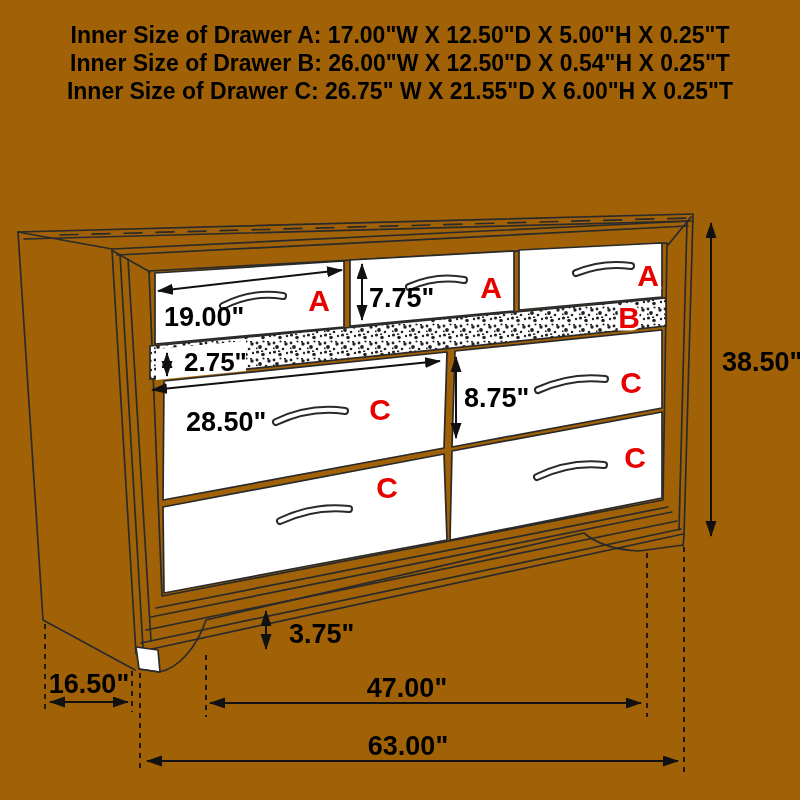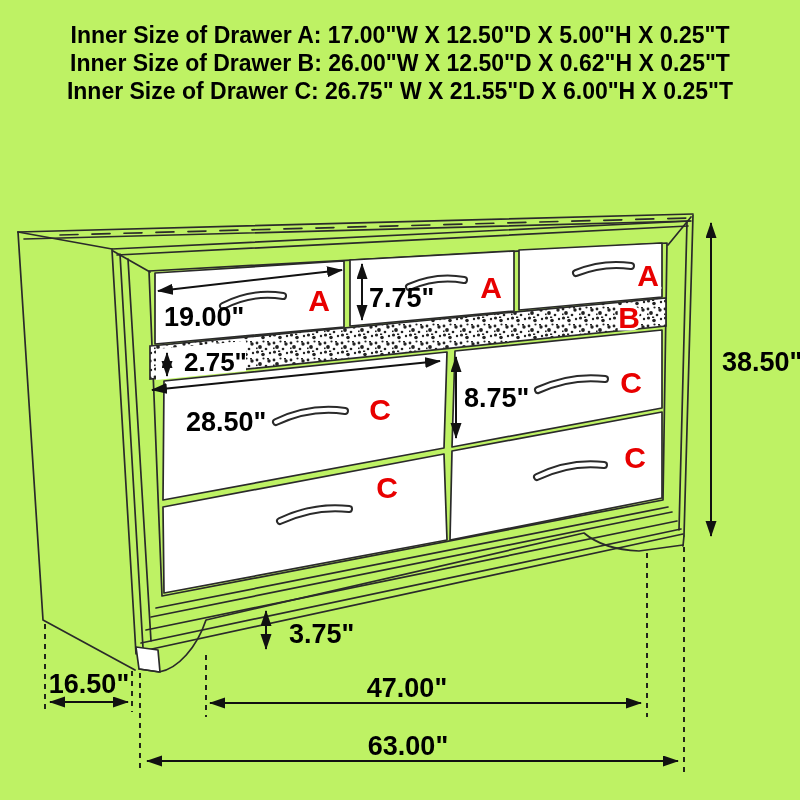--- a/index.html
+++ b/index.html
@@ -1,16 +1,16 @@
 <!DOCTYPE html>
 <html><head>
 <meta charset="utf-8">
 <style>
   html,body{margin:0;padding:0;background:#fff;}
-  .canvas{position:relative;width:800px;height:800px;background:#bef264;overflow:hidden;
+  .canvas{position:relative;width:800px;height:800px;background:#a16207;overflow:hidden;
           font-family:"Liberation Sans",sans-serif;}
   .hdr{position:absolute;top:21px;left:0;width:800px;text-align:center;color:#000;}
   .hdr-line{font-weight:700;font-size:23px;line-height:28px;letter-spacing:0;}
   svg{position:absolute;left:0;top:0;}
   .ln{stroke:#2a2a2a;stroke-width:1.7;fill:none;stroke-linejoin:round;stroke-linecap:round;}
   .face{fill:#ffffff;stroke:#2a2a2a;stroke-width:1.7;stroke-linejoin:round;}
   .dimln{stroke:#111;stroke-width:2;fill:none;}
   .dash{stroke:#111;stroke-width:1.8;fill:none;stroke-dasharray:5 5;}
   .dim{font-family:"Liberation Sans",sans-serif;font-weight:700;font-size:27px;fill:#000;}
   .dmid{text-anchor:middle;}
@@ -19,21 +19,21 @@
   .hout{stroke:#2a2a2a;stroke-width:8;fill:none;stroke-linecap:round;}
   .hin{stroke:#ffffff;stroke-width:4;fill:none;stroke-linecap:round;}
 </style>
 </head>
 <body>
 
 <div class="canvas">
 
   <div class="hdr">
     <div class="hdr-line">Inner Size of Drawer A: 17.00"W X 12.50"D X 5.00"H X 0.25"T</div>
-    <div class="hdr-line">Inner Size of Drawer B: 26.00"W X 12.50"D X 0.62"H X 0.25"T</div>
+    <div class="hdr-line">Inner Size of Drawer B: 26.00"W X 12.50"D X 0.54"H X 0.25"T</div>
     <div class="hdr-line">Inner Size of Drawer C: 26.75" W X 21.55"D X 6.00"H X 0.25"T</div>
   </div>
 
   <svg width="800" height="800" viewBox="0 0 800 800">
     <defs>
       <marker id="ah" markerUnits="userSpaceOnUse" markerWidth="17" markerHeight="12" refX="15" refY="5.5" orient="auto-start-reverse">
         <path d="M0,0 L16,5.5 L0,11 Z" fill="#111"></path>
       </marker>
       <pattern id="spk" width="17" height="17" patternUnits="userSpaceOnUse">
         <rect width="17" height="17" fill="#ffffff"></rect>

